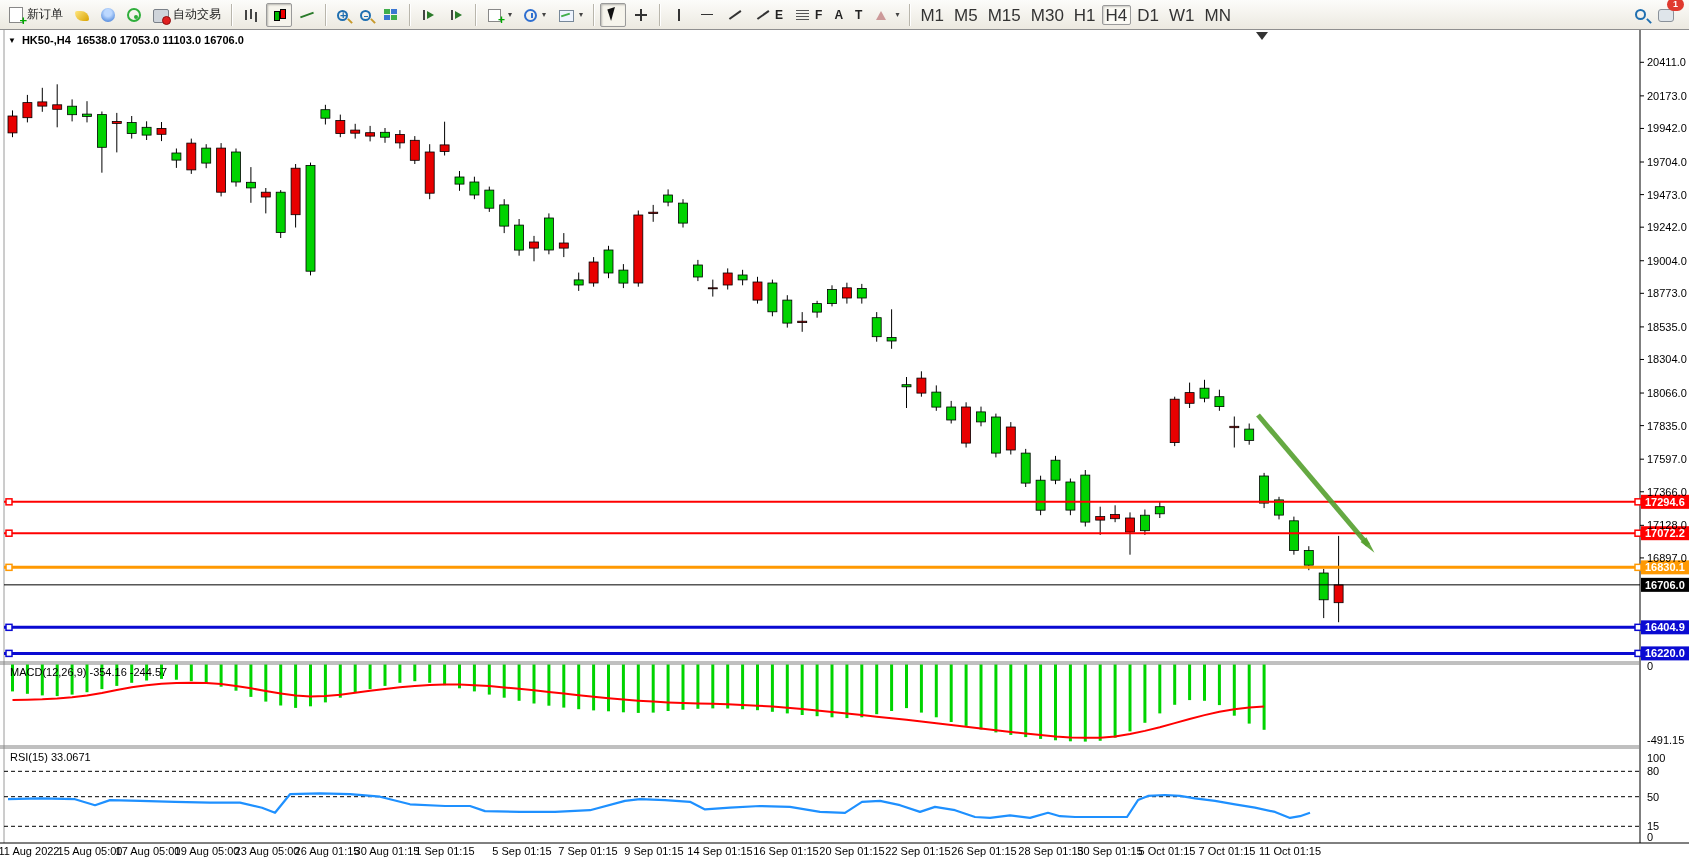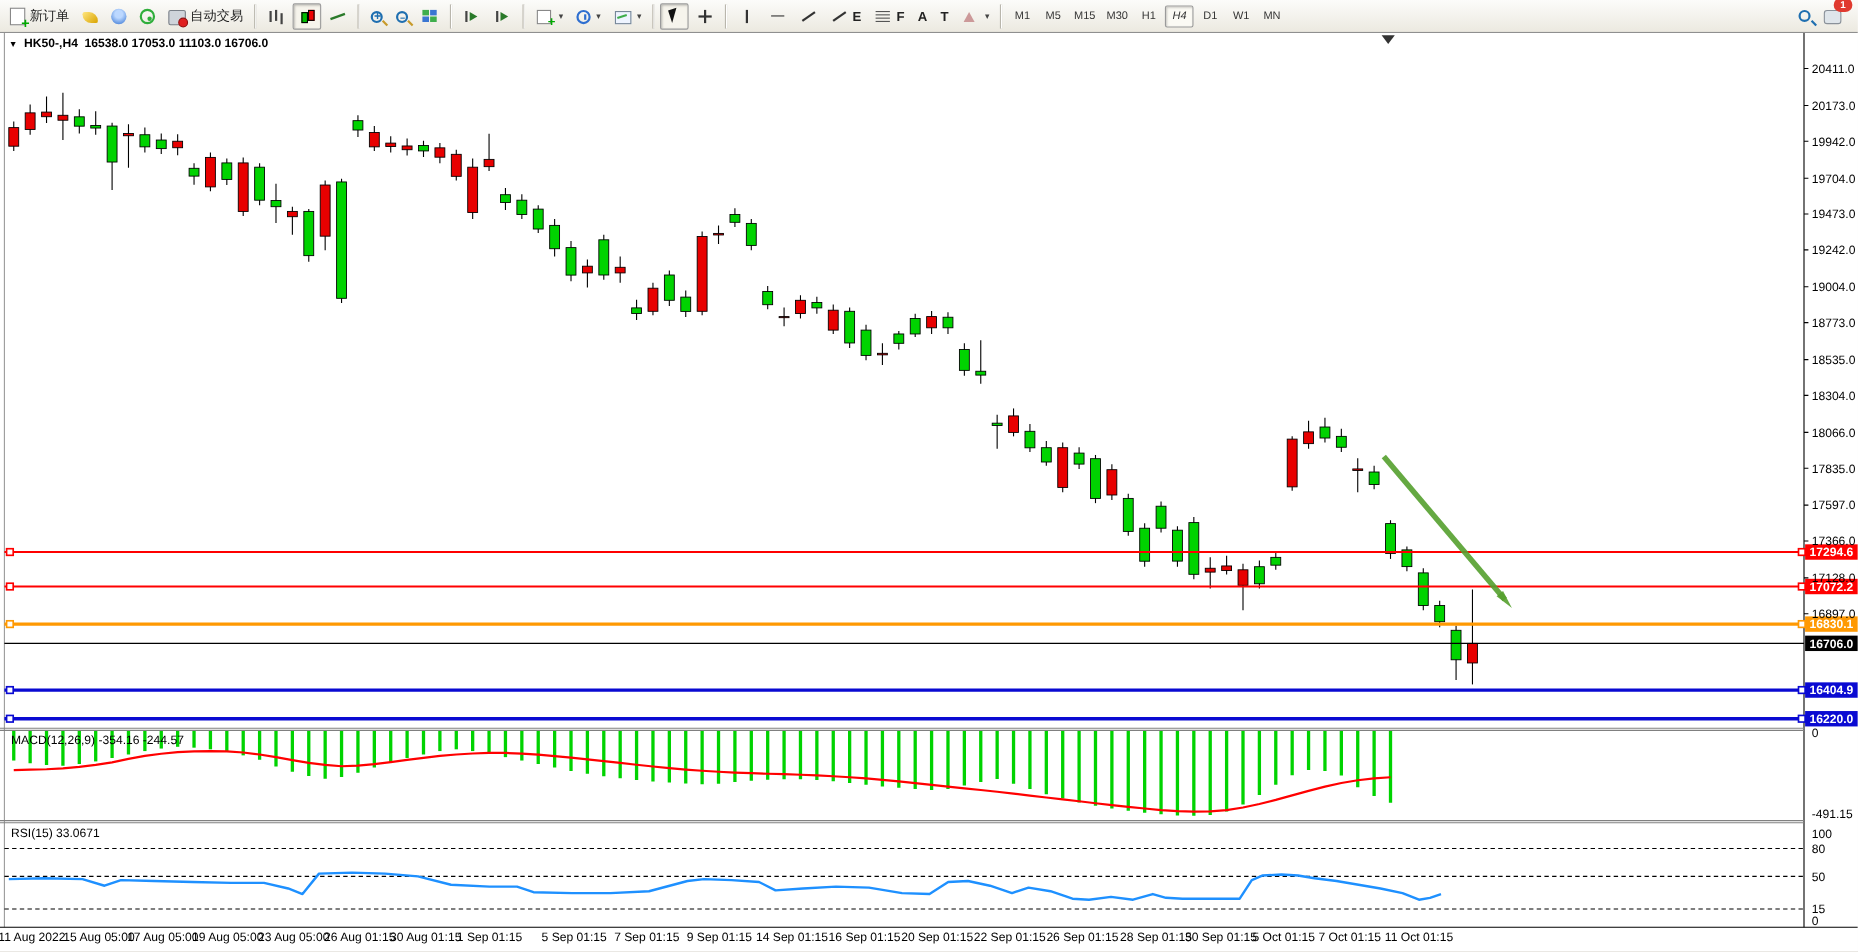--- a/index.html
+++ b/index.html
@@ -6,22 +6,22 @@
   #app{position:relative;width:1689px;height:865px;background:#fff;overflow:hidden;}
   
   .toolbar{position:absolute;left:0;top:0;width:1689px;height:30px;background:linear-gradient(#fcfcfa,#ece9e0);
     border-bottom:1px solid #8f8f8f;display:flex;align-items:center;padding:0 4px;box-sizing:border-box;z-index:5;}
   .tgroup{display:flex;align-items:center;gap:2px;}
   .tsep{width:1px;height:22px;background:#b9b6ac;border-right:1px solid #fff;margin:0 5px;}
   .tbtn{display:flex;align-items:center;gap:4px;height:24px;padding:0 4px;background:transparent;border:1px solid transparent;
     font-family:inherit;font-size:12px;color:#222;cursor:default;border-radius:2px;}
   .tbtn.pressed{border:1px solid #9a9a9a;background:#f6f4ec;box-shadow:inset 1px 1px 2px rgba(0,0,0,.25);}
   .tfbtn{height:20px;min-width:26px;padding:0 3px;border:1px solid transparent;background:transparent;
-    font-family:inherit;font-size:10px;color:#333;border-radius:2px;}
-  .tfbtn.active{border:1px solid #9a9a9a;background:#fbfaf4;box-shadow:inset 1px 1px 2px rgba(0,0,0,.2);font-style:italic;}
+    font-family:inherit;font-size:17px;color:#333;border-radius:2px;}
+  .tfbtn.active{border:1px solid #9a9a9a;background:#fbfaf4;box-shadow:inset 1px 1px 2px rgba(0,0,0,.2);}
   .spacer{flex:1;}
   
   .ic{display:inline-block;width:16px;height:16px;position:relative;}
   .ic-doc{width:12px;height:14px;background:#fff;border:1px solid #888;}
   .ic-doc::after{content:"+";position:absolute;right:-5px;bottom:-6px;color:#0a0;font-weight:bold;font-size:13px;}
   .ic-quill{width:14px;height:10px;background:linear-gradient(135deg,#ffe680,#d9a300);border-radius:2px 8px 2px 8px;margin-top:3px;}
   .ic-person{width:14px;height:14px;border-radius:50%;background:radial-gradient(circle at 50% 35%,#bcd8ff 30%,#2f6fd0);}
   .ic-radar{width:14px;height:14px;border-radius:50%;border:2px solid #2fae3b;box-sizing:border-box;}
   .ic-radar::after{content:"";position:absolute;left:5px;top:5px;width:4px;height:4px;border-radius:50%;background:#2fae3b;}
   .ic-robot{width:14px;height:12px;background:#cfd4da;border:1px solid #7a8088;border-radius:2px;margin-top:2px;}

